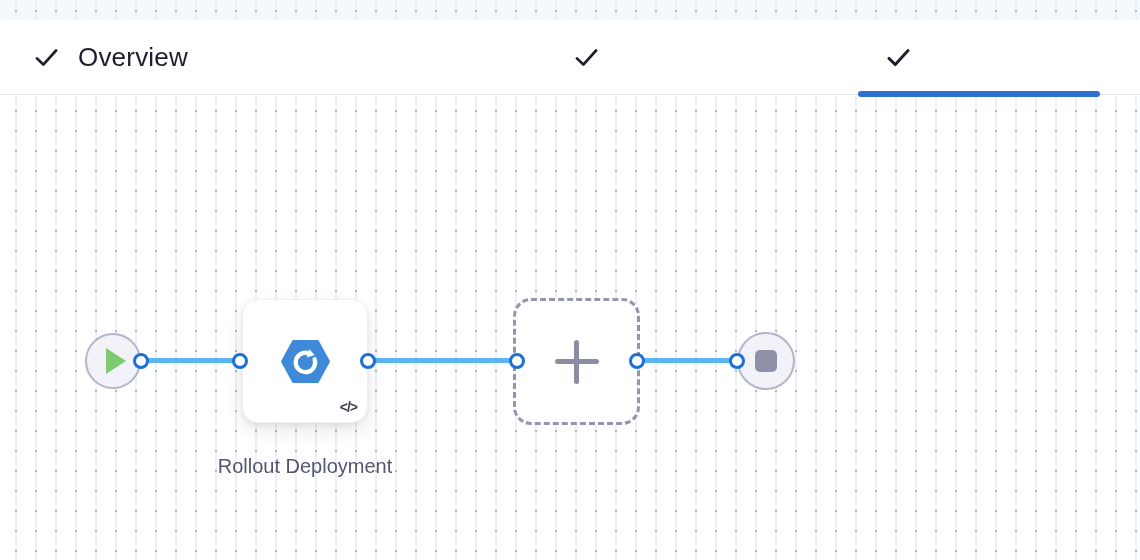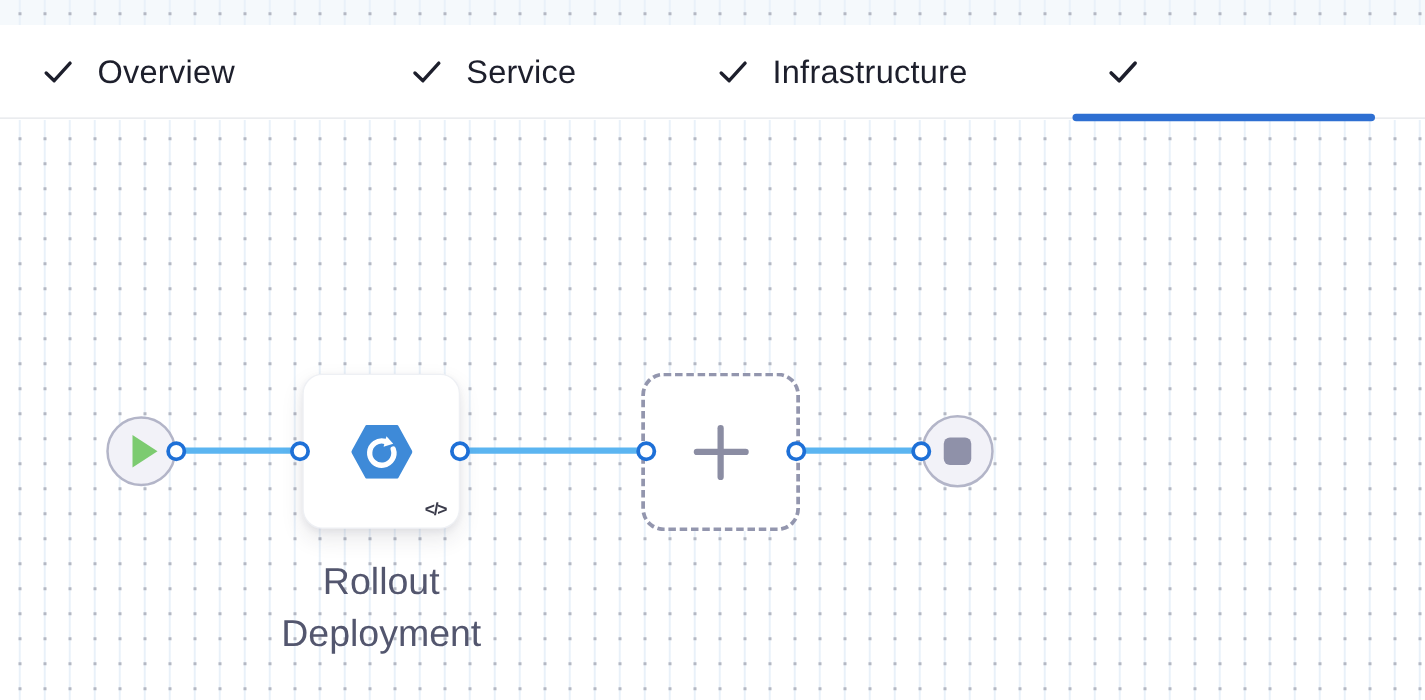--- a/index.html
+++ b/index.html
@@ -88,53 +88,46 @@
   .plus-icon { position:absolute; left:50%; top:50%; width:44px; height:44px;
     transform:translate(-50%,-50%); }
   .plus-icon::before, .plus-icon::after {
     content:""; position:absolute; background:#8b8da3; border-radius:2.5px;
   }
   .plus-icon::before { left:0; top:19.5px; width:44px; height:5px; }
   .plus-icon::after  { left:19.5px; top:0; width:5px; height:44px; }
 
   .node-label {
     position:absolute; top:349px; text-align:center;
-    font-size:30px; line-height:42px; color:var(--label-text,#53566e); z-index:3;
+    font-size:20px; line-height:42px; color:var(--label-text,#53566e); z-index:3;
   }
   .label-rollout { left:185px; width:240px; }
   .label-addstep { left:476px; width:200px; white-space:nowrap; }
 </style>
 </head>
 <body>
 
 <div class="stage">
 
   <div class="top-strip grid-bg"></div>
 
   <header class="tabbar">
 
     <div class="tab" style="left:33px">
       <svg class="check-icon" viewBox="0 0 24 24">
         <path d="M3.5 12.8 L9.2 18.3 L20.5 5.8" fill="none" stroke="#1d1f2c" stroke-width="2.4" stroke-linecap="round" stroke-linejoin="round"></path>
       </svg>
       <span class="tab-label">Overview</span>
     </div>
 
-    <div class="tab" style="left:328px">
-      <svg class="check-icon" viewBox="0 0 24 24">
-        <path d="M3.5 12.8 L9.2 18.3 L20.5 5.8" fill="none" stroke="#1d1f2c" stroke-width="2.4" stroke-linecap="round" stroke-linejoin="round"></path>
-      </svg>
-      <span class="tab-label">Service</span>
-    </div>
 
     <div class="tab" style="left:573px">
       <svg class="check-icon" viewBox="0 0 24 24">
         <path d="M3.5 12.8 L9.2 18.3 L20.5 5.8" fill="none" stroke="#1d1f2c" stroke-width="2.4" stroke-linecap="round" stroke-linejoin="round"></path>
       </svg>
-      <span class="tab-label">Infrastructure</span>
     </div>
 
     <div class="tab active" style="left:885px">
       <svg class="check-icon" viewBox="0 0 24 24">
         <path d="M3.5 12.8 L9.2 18.3 L20.5 5.8" fill="none" stroke="#1d1f2c" stroke-width="2.6" stroke-linecap="round" stroke-linejoin="round"></path>
       </svg>
     </div>
 
     <div class="tab-underline"></div>
   </header>

